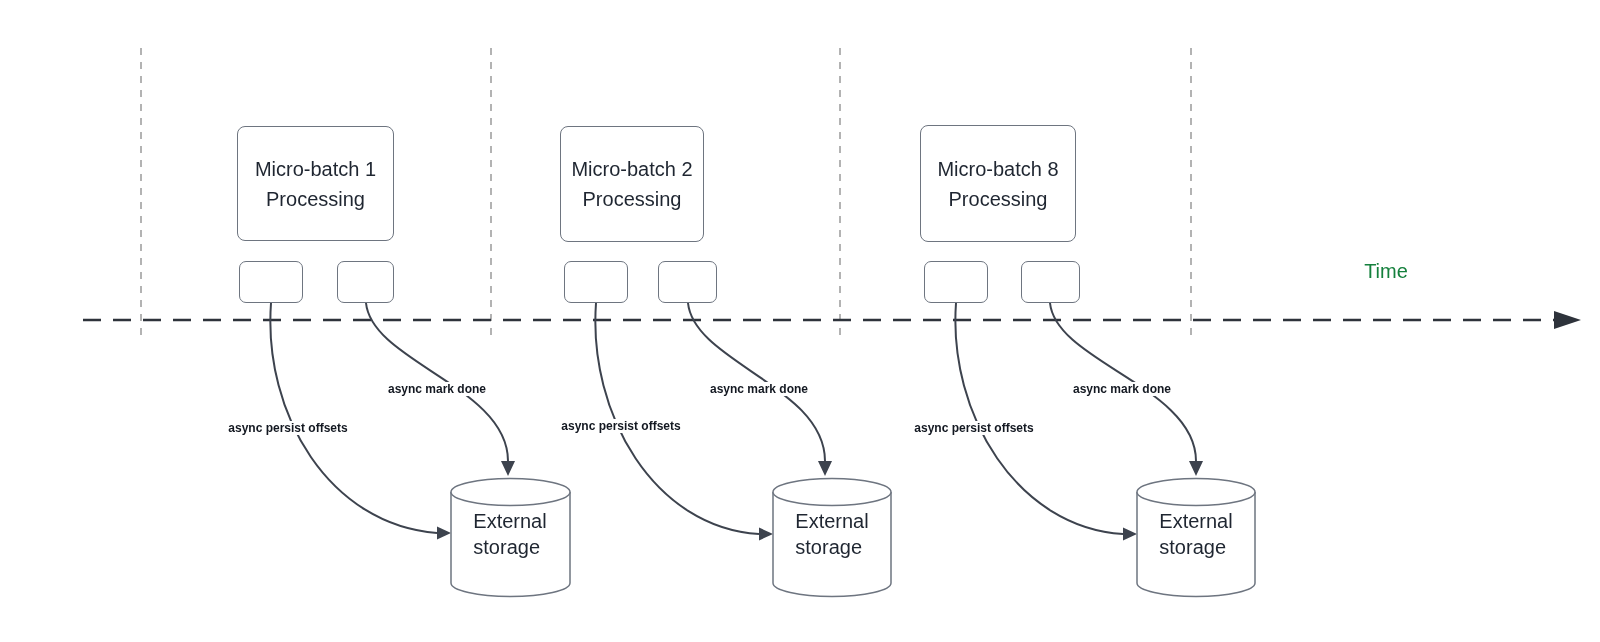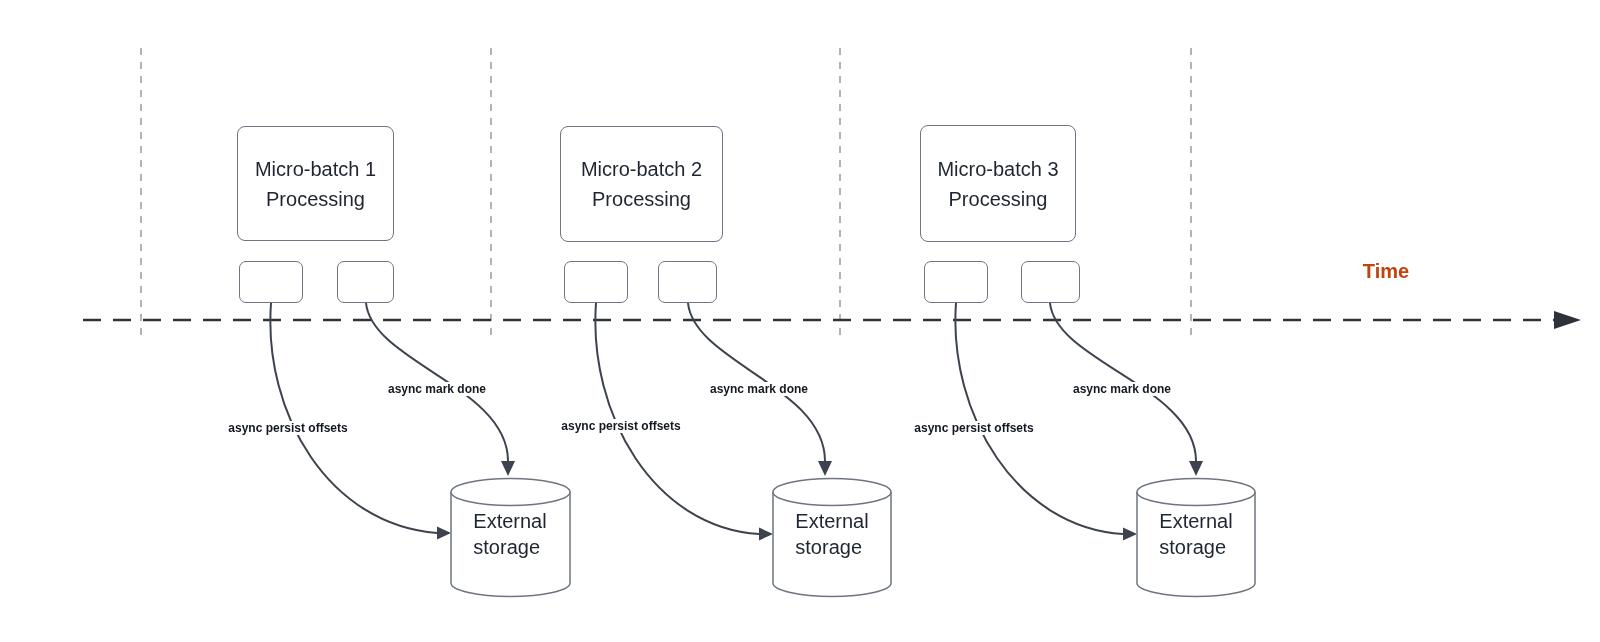--- a/index.html
+++ b/index.html
@@ -44,24 +44,23 @@
     text-align:left;
     font-size:20px;line-height:26px;
     color:#1f2631;
     white-space:pre-line;
     z-index:3;
   }
   .time-label{
     position:absolute;
     transform:translate(-50%,-50%);
     font-size:20px;
-    color:#c2410c;
+    color:#15803d;
     white-space:nowrap;
     z-index:3;
-    font-weight:bold;
   }
 </style>
 </head>
 <body>
 
 <div id="canvas">
 
   <svg id="diagram-svg" width="1600" height="642" viewBox="0 0 1600 642">
 
     <g stroke="#b3b3b3" stroke-width="2" stroke-dasharray="7 7" fill="none">
@@ -112,30 +111,30 @@
 
   <div class="box main-box" style="left:237px;top:126px;width:157px;height:115px;">Micro-batch 1
 Processing</div>
   <div class="box small-box" style="left:239px;top:261px;width:64px;height:42px;"></div>
   <div class="box small-box" style="left:337px;top:261px;width:57px;height:42px;"></div>
   <div class="conn-label" style="left:288px;top:428px;">async persist offsets</div>
   <div class="conn-label" style="left:437px;top:389px;">async mark done</div>
   <div class="cyl-label" style="left:510px;top:534px;">External
 storage</div>
 
-  <div class="box main-box" style="left:560px;top:126px;width:163px;height:116px;">Micro-batch 2
+  <div class="box main-box" style="left:560px;top:126px;width:144px;height:116px;">Micro-batch 2
 Processing</div>
   <div class="box small-box" style="left:564px;top:261px;width:64px;height:42px;"></div>
   <div class="box small-box" style="left:658px;top:261px;width:59px;height:42px;"></div>
   <div class="conn-label" style="left:621px;top:426px;">async persist offsets</div>
   <div class="conn-label" style="left:759px;top:389px;">async mark done</div>
   <div class="cyl-label" style="left:832px;top:534px;">External
 storage</div>
 
-  <div class="box main-box" style="left:920px;top:125px;width:156px;height:117px;">Micro-batch 3
+  <div class="box main-box" style="left:920px;top:125px;width:156px;height:117px;">Micro-batch 8
 Processing</div>
   <div class="box small-box" style="left:924px;top:261px;width:64px;height:42px;"></div>
   <div class="box small-box" style="left:1021px;top:261px;width:59px;height:42px;"></div>
   <div class="conn-label" style="left:974px;top:428px;">async persist offsets</div>
   <div class="conn-label" style="left:1122px;top:389px;">async mark done</div>
   <div class="cyl-label" style="left:1196px;top:534px;">External
 storage</div>
 
   <div class="time-label" style="left:1386px;top:271px;">Time</div>
 

